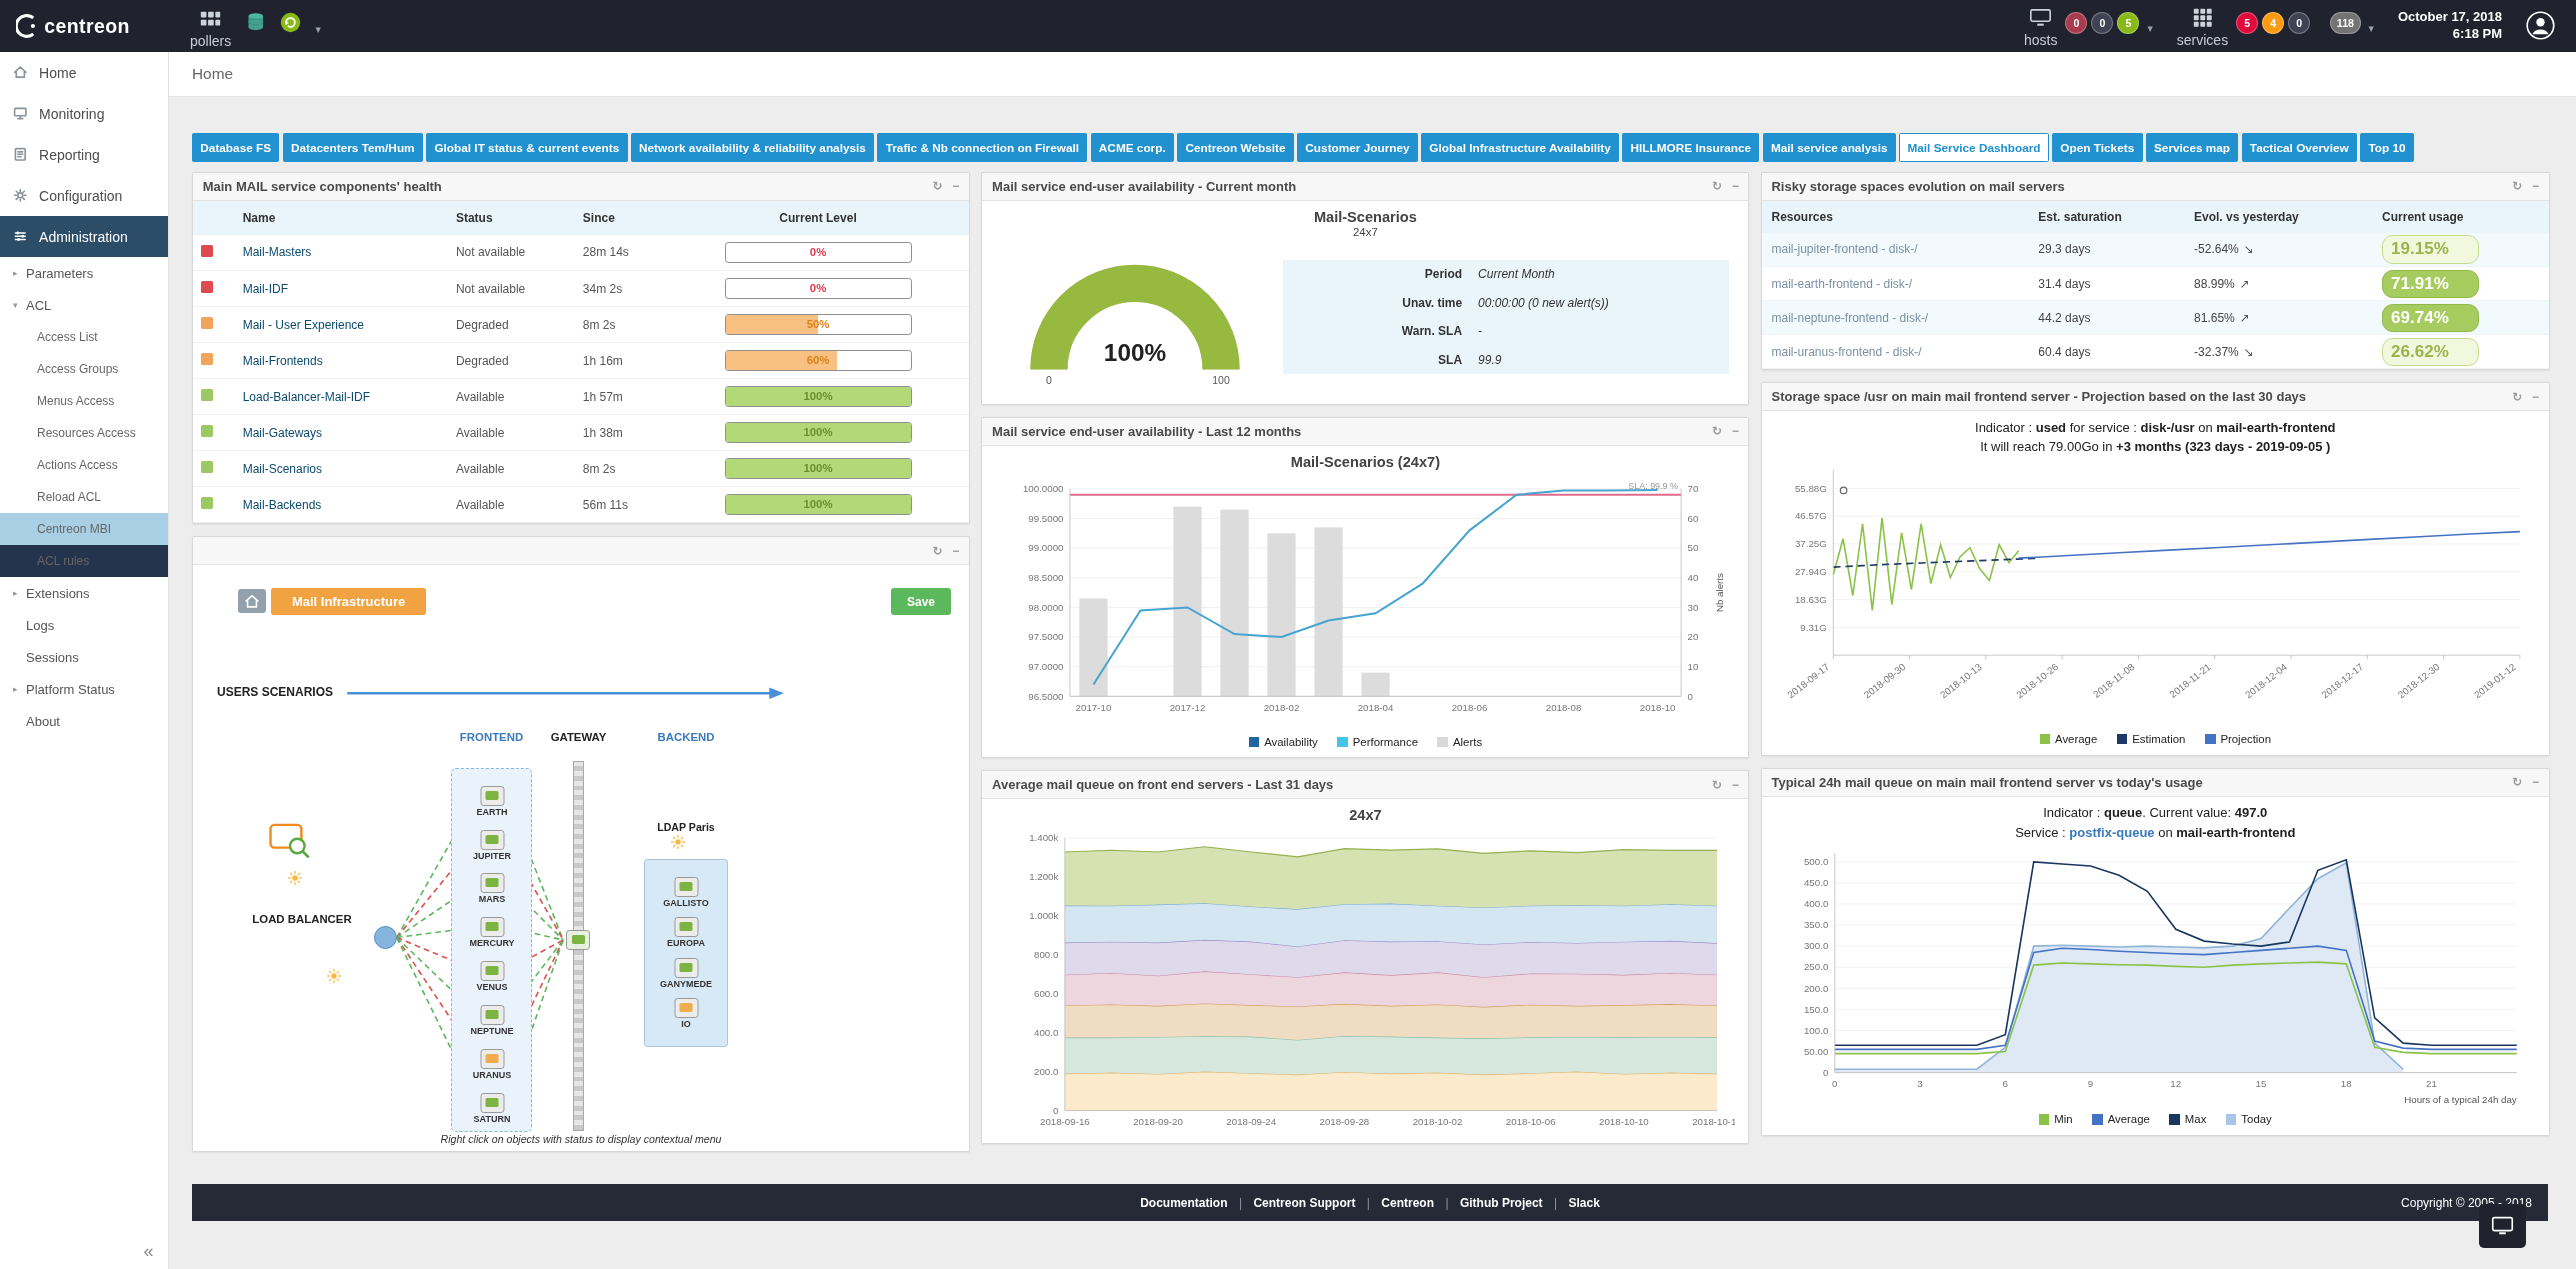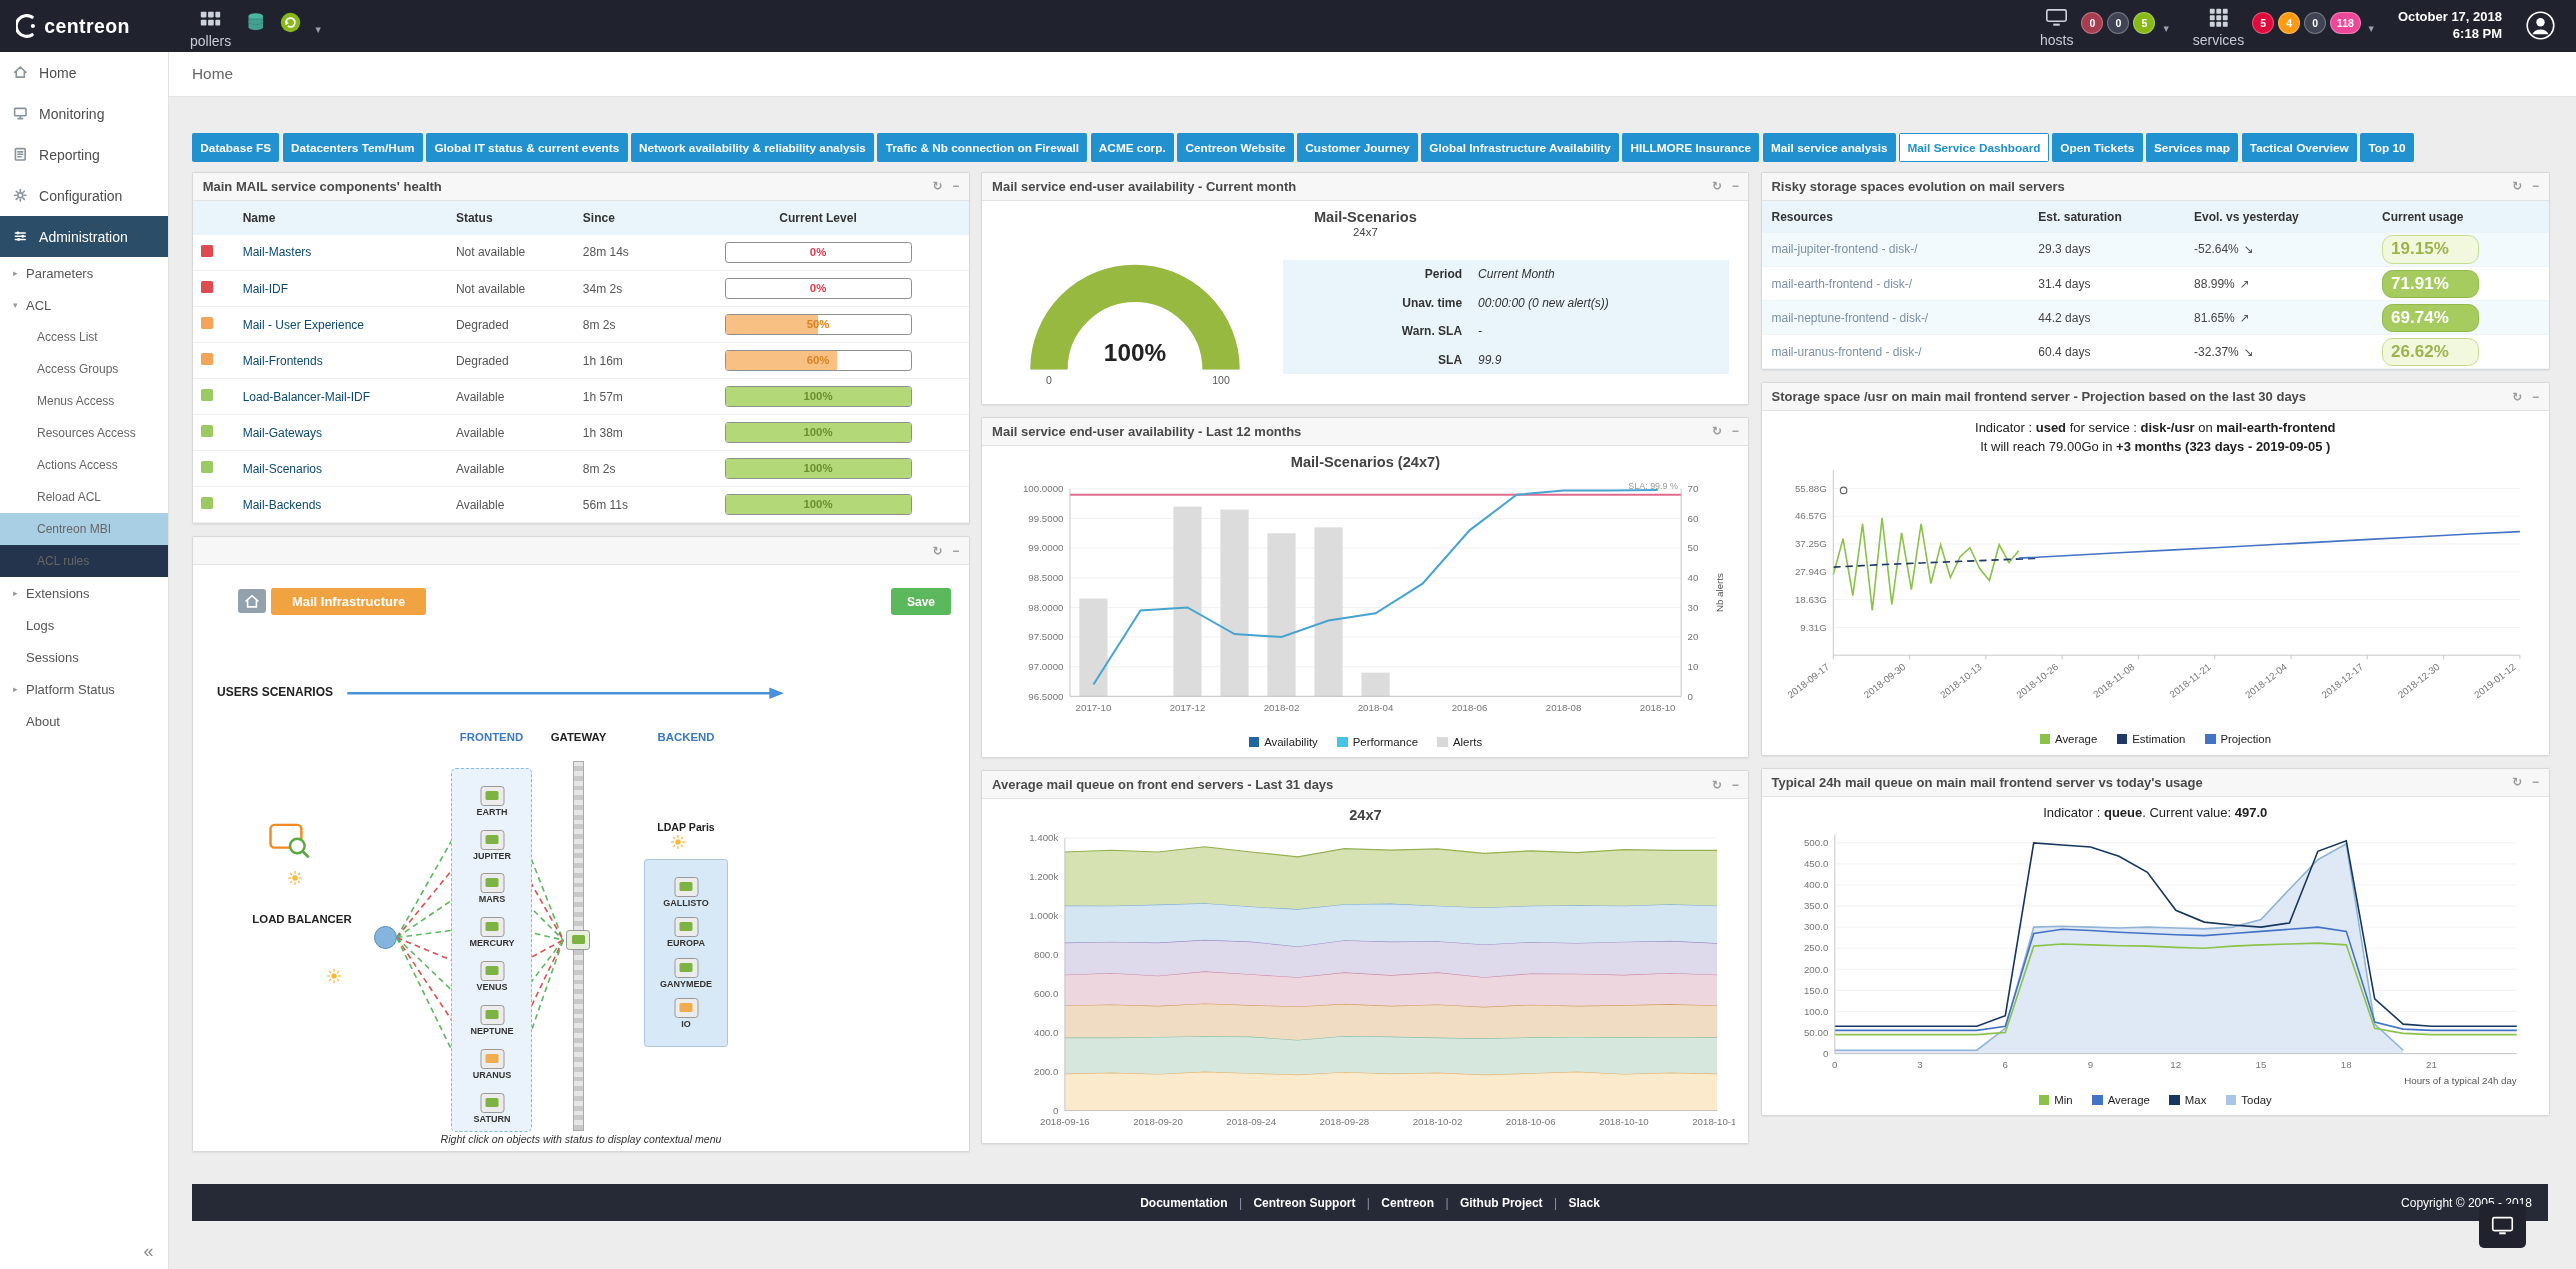--- a/index.html
+++ b/index.html
@@ -230,21 +230,21 @@
                 <rect x="17" y="17" width="6" height="6" rx="1"></rect>
               </g>
             </svg>
         </span>
         <span class="tp-lbl">services</span>
       </div>
       <div class="badges">
           <span class="badge" style="background: rgb(224, 11, 61);">5</span>
           <span class="badge" style="background: rgb(255, 154, 19);">4</span>
           <span class="badge" style="background: rgb(63, 67, 84);">0</span>
-          <span class="badge" style="background: #ec4899;">118</span>
+          <span class="badge" style="background: #737373; margin-left: 16px;">118</span>
         </div>
       <span class="chev">▾</span>
     </div>
     <div class="datetime">
       <div>October 17, 2018</div>
       <div>6:18 PM</div>
     </div>
     <span class="avatar">
       <svg width="29" height="29" viewBox="0 0 36 36">
           <circle cx="18" cy="18" r="16.5" fill="none" stroke="#fff" stroke-width="2"></circle>
@@ -963,20 +963,21 @@
       <section class="panel">
         <div class="panel-h">
           <span>Typical 24h mail queue on main mail frontend server vs today's usage</span>
           <span class="panel-icons">
               <span>↻</span>
               <span>−</span>
             </span>
         </div>
         <div class="ind-wrap">
           <div class="ind" id="today-h1"><span>Indicator : </span><span class="bb">queue</span><span>. Current value: </span><span class="bb">497.0</span></div>
+          <div class="ind" id="today-h2"><span>Service : </span><span class="bb blue">postfix-queue</span><span> on </span><span class="bb">mail-earth-frontend</span></div>
         </div>
         <div class="chart" id="today-svg">
             <svg width="755" height="268" viewBox="0 0 930 330">
               <line x1="70" y1="284" x2="910" y2="284" stroke="#efefef"></line>
               <text x="62" y="288" text-anchor="end" font-size="12" fill="#777">0</text>
               <line x1="70" y1="258.03846153846155" x2="910" y2="258.03846153846155" stroke="#efefef"></line>
               <text x="62" y="262.03846153846155" text-anchor="end" font-size="12" fill="#777">50.00</text>
               <line x1="70" y1="232.07692307692307" x2="910" y2="232.07692307692307" stroke="#efefef"></line>
               <text x="62" y="236.07692307692307" text-anchor="end" font-size="12" fill="#777">100.0</text>
               <line x1="70" y1="206.1153846153846" x2="910" y2="206.1153846153846" stroke="#efefef"></line>

